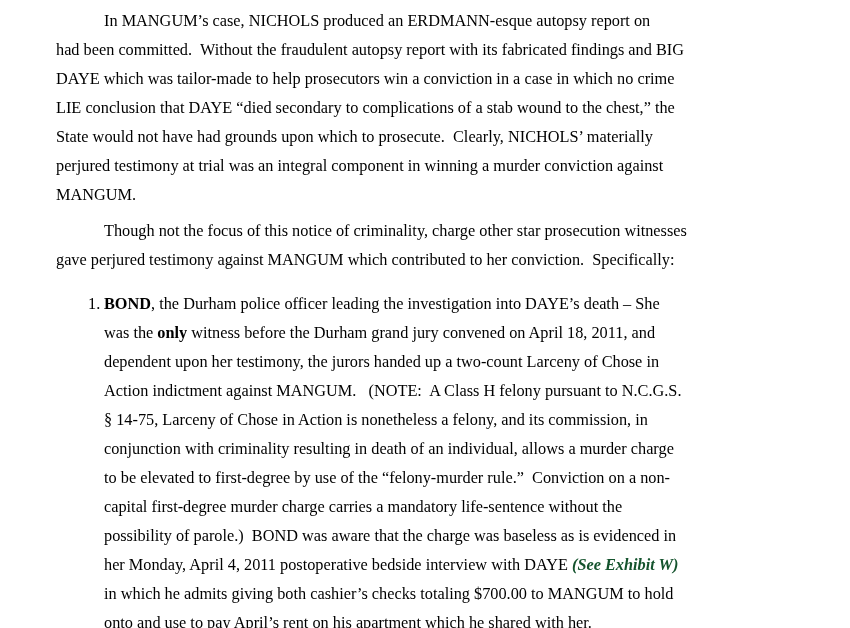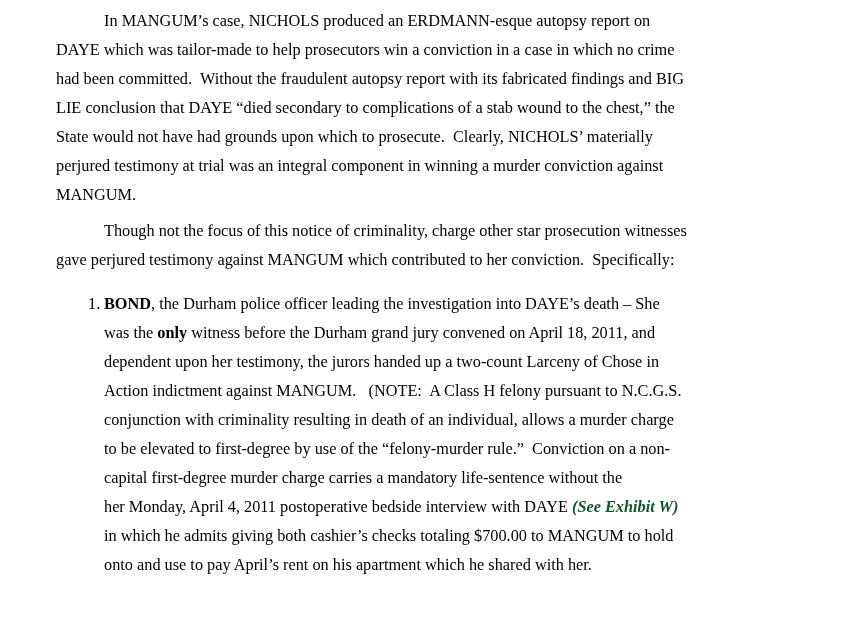--- a/index.html
+++ b/index.html
@@ -57,39 +57,41 @@
     cursor: pointer;
   }
 </style>
 </head>
 <body>
 
 <div class="page">
 
   <div>
     <div class="line indent-first">In MANGUM’s case, NICHOLS produced an ERDMANN-esque autopsy report on</div>
+    <div class="line">had been committed.  Without the fraudulent autopsy report with its fabricated findings and BIG</div>
     <div class="line">DAYE which was tailor-made to help prosecutors win a conviction in a case in which no crime</div>
-    <div class="line">had been committed.  Without the fraudulent autopsy report with its fabricated findings and BIG</div>
     <div class="line">LIE conclusion that DAYE “died secondary to complications of a stab wound to the chest,” the</div>
     <div class="line">State would not have had grounds upon which to prosecute.  Clearly, NICHOLS’ materially</div>
     <div class="line">perjured testimony at trial was an integral component in winning a murder conviction against</div>
     <div class="line">MANGUM.</div>
   </div>
 
   <div class="para-2">
     <div class="line indent-first">Though not the focus of this notice of criminality, charge other star prosecution witnesses</div>
     <div class="line">gave perjured testimony against MANGUM which contributed to her conviction.  Specifically:</div>
   </div>
 
   <div class="list-item">
     <div class="line numbered"><span class="list-number">1.</span><span class="bold">BOND</span><span>, the Durham police officer leading the investigation into DAYE’s death – She</span></div>
     <div class="line"><span>was the </span><span class="bold-italic">only</span><span> witness before the Durham grand jury convened on April 18, 2011, and</span></div>
     <div class="line">dependent upon her testimony, the jurors handed up a two-count Larceny of Chose in</div>
     <div class="line">Action indictment against MANGUM.   (NOTE:  A Class H felony pursuant to N.C.G.S.</div>
+    <div class="line">§ 14-75, Larceny of Chose in Action is nonetheless a felony, and its commission, in</div>
     <div class="line">conjunction with criminality resulting in death of an individual, allows a murder charge</div>
     <div class="line">to be elevated to first-degree by use of the “felony-murder rule.”  Conviction on a non-</div>
     <div class="line">capital first-degree murder charge carries a mandatory life-sentence without the</div>
+    <div class="line">possibility of parole.)  BOND was aware that the charge was baseless as is evidenced in</div>
     <div class="line"><span>her Monday, April 4, 2011 postoperative bedside interview with DAYE </span><span class="exhibit-link">(See Exhibit W)</span></div>
     <div class="line">in which he admits giving both cashier’s checks totaling $700.00 to MANGUM to hold</div>
     <div class="line">onto and use to pay April’s rent on his apartment which he shared with her.</div>
   </div>
 
 </div>
 
 </body></html>

